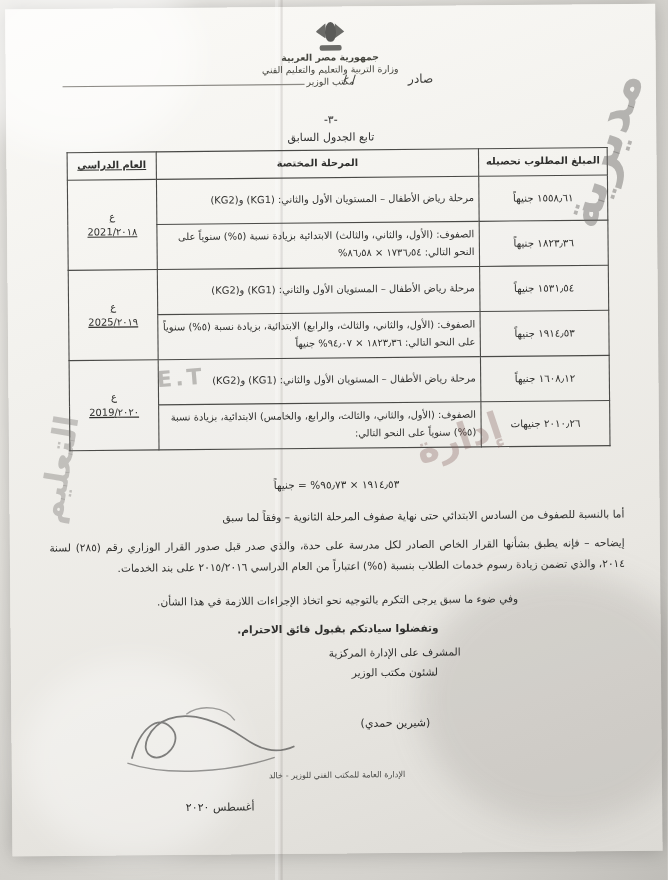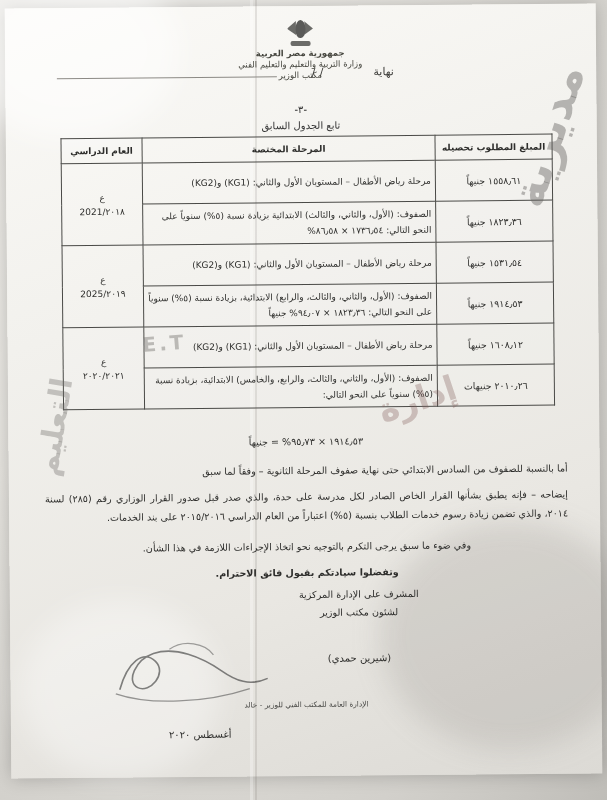--- a/index.html
+++ b/index.html
@@ -60,21 +60,21 @@
   
   #tbl{
     position:absolute;top:136px;right:52px;width:492px;
     border:1.3px solid #3c3c3a;
     border-collapse:collapse;
     font-size:8.6px;color:#2f2f2d;
     background:rgba(255,255,255,.10);
   }
   #tbl td,#tbl th{border:1px solid #4a4a47;padding:3px 4px;vertical-align:middle;}
   #tbl th{font-weight:bold;font-size:9px;text-align:center;padding:4px 2px;}
-  .c-year{width:72px;text-align:center;font-size:9px;line-height:14px;}
+  .c-year{width:72px;text-align:center;font-size:9px;line-height:14px;text-decoration:underline;}
   .c-amount{width:108px;text-align:center;font-size:9.4px;line-height:15px;}
   .c-stage{text-align:right;line-height:16px;font-size:9px;}
   .num{font-family:"DejaVu Sans",sans-serif;letter-spacing:.4px;}
   .rowpad{height:34px;}
   
   #body{
     position:absolute;top:432px;right:40px;left:44px;
     font-size:9.6px;line-height:19px;color:#2e2e2c;text-align:justify;
   }
   #body p{margin:0 0 7px 0;}
@@ -144,21 +144,21 @@
           <div class="wingR"></div>
           <div class="body"></div>
           <div class="base"></div>
       </div>
       <div class="hline b ar">جمهورية مصر العربية</div>
       <div class="hline ar">وزارة التربية والتعليم والتعليم الفني</div>
       <div class="hline ar">مكتب الوزير</div>
     </div>
 
     <div id="topline">
-      <span class="ar">نهاية</span>
+      <span class="ar">صادر</span>
       <span class="dashes"></span>
       <span style="position:absolute;right:70px;top:0;" class="num">/    /    </span>
     </div>
 
     <div id="pageno" class="ar">-٣-</div>
     <div id="cont" class="ar">تابع الجدول السابق</div>
 
     <table id="tbl">
       <thead>
         <tr>
@@ -193,21 +193,21 @@
         <tr>
           <td class="c-amount num rowpad">١٩١٤٫٥٣ جنيهاً</td>
           <td class="c-stage ar">الصفوف: (الأول، والثاني، والثالث، والرابع) الابتدائية، بزيادة نسبة (٥%) سنوياً على النحو التالي: ١٨٢٣٫٣٦ × ٩٤٫٠٧% جنيهاً</td>
         </tr>
 
         <tr>
           <td class="c-amount num rowpad">١٦٠٨٫١٢ جنيهاً</td>
           <td class="c-stage ar">مرحلة رياض الأطفال – المستويان الأول والثاني: (KG1) و(KG2)</td>
           <td class="c-year ar" rowspan="2">
             <div>ع</div>
-            <div class="num">٢٠٢٠/٢٠٢١</div>
+            <div class="num">٢٠٢٠/2019</div>
           </td>
         </tr>
         <tr>
           <td class="c-amount num rowpad">٢٠١٠٫٢٦ جنيهات</td>
           <td class="c-stage ar">الصفوف: (الأول، والثاني، والثالث، والرابع، والخامس) الابتدائية، بزيادة نسبة (٥%) سنوياً على النحو التالي:</td>
         </tr>
       </tbody>
     </table>
 
     <div id="body">

